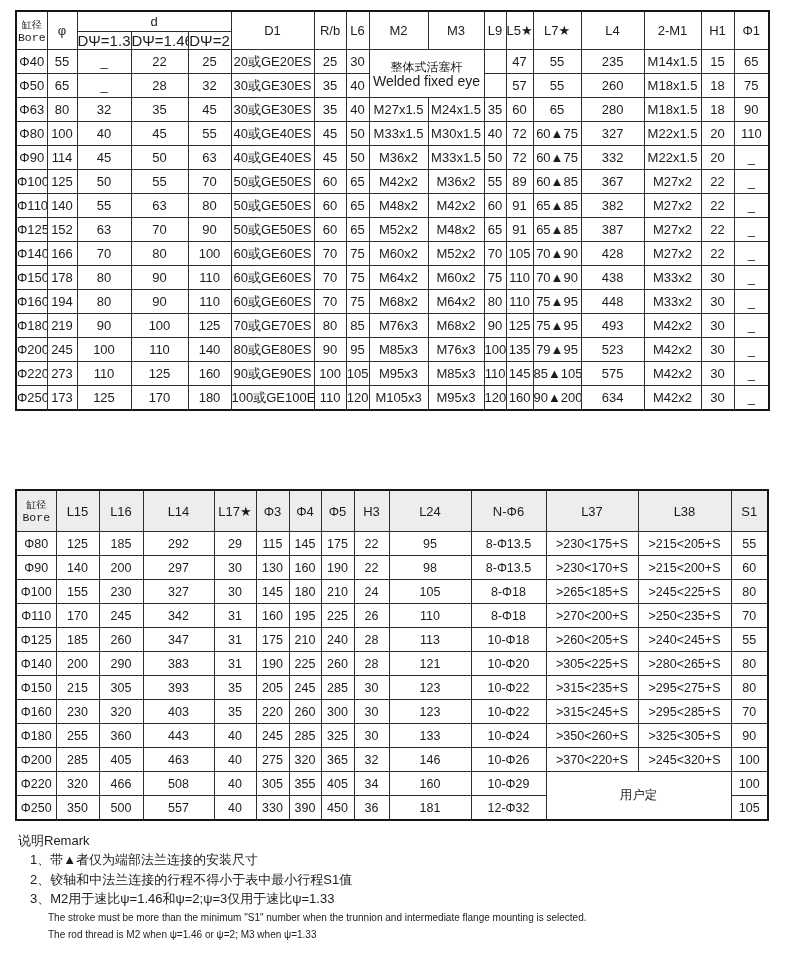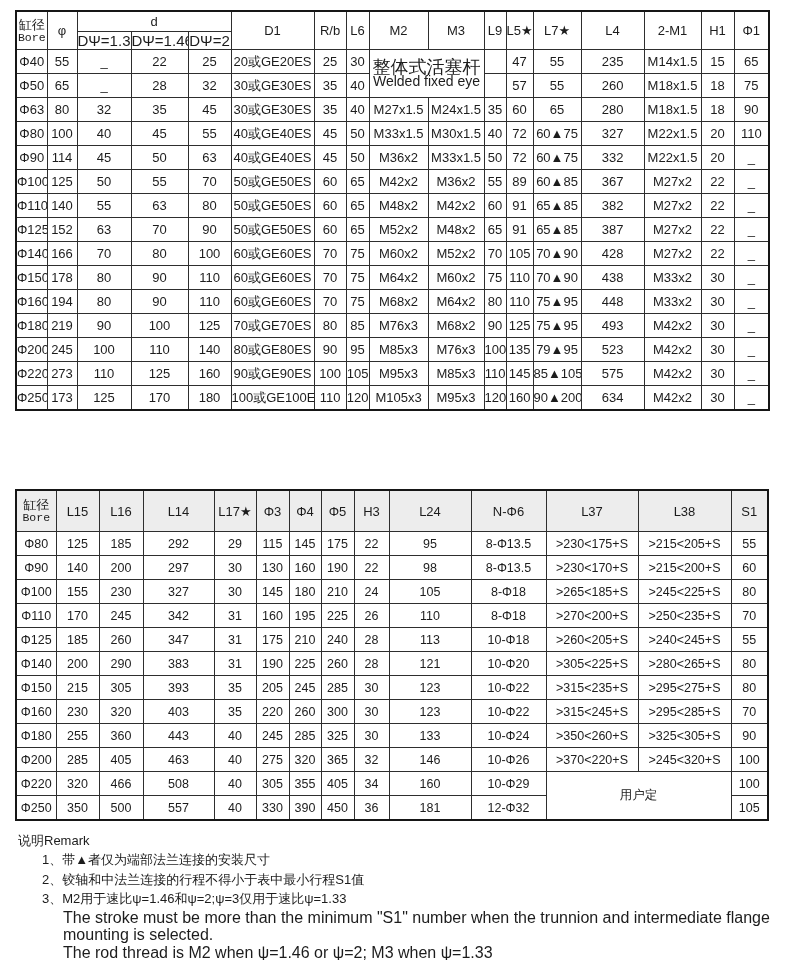--- a/index.html
+++ b/index.html
@@ -19,31 +19,31 @@
   
   #table1{margin-top:10px;width:753px;}
   #table1 thead tr.group-row th{height:19px;font-size:13px;}
   #table1 thead tr.sub-row th{height:17px;font-size:15px;}
   #table1 td{height:23px;font-size:13px;}
   
   #table2{margin-top:78px;width:752px;}
   #table2 thead th{height:40px;font-size:13px;background:#ededed;}
   #table2 td{height:23px;font-size:12.5px;}
   
-  .bore-zh{font-size:13px;line-height:14px;}
+  .bore-zh{font-size:10px;line-height:14px;}
   .bore-en{font-size:11.5px;line-height:12px;font-family:Liberation Mono, monospace;}
   .small-text{font-size:11px;}
-  .merged-eye .zh{font-size:18px;line-height:15px;}
+  .merged-eye .zh{font-size:12px;line-height:15px;}
   .merged-eye .en{font-size:14px;line-height:12px;}
   .user-defined{font-size:13px;}
   
   #remarks{margin:10px 0 0 18px;}
   #remarks .title{font-size:13px;line-height:19px;}
-  #remarks .item{font-size:13px;line-height:19.5px;margin-left:24px;}
-  #remarks .en{font-size:16px;line-height:17.5px;margin-left:45px;}
+  #remarks .item{font-size:13px;line-height:19.5px;margin-left:12px;}
+  #remarks .en{font-size:10px;line-height:17.5px;margin-left:30px;}
 </style>
 </head>
 <body>
 
 <div>
 
   <table id="table1">
     <colgroup>
       <col style="width:31px">
         <col style="width:30px">

